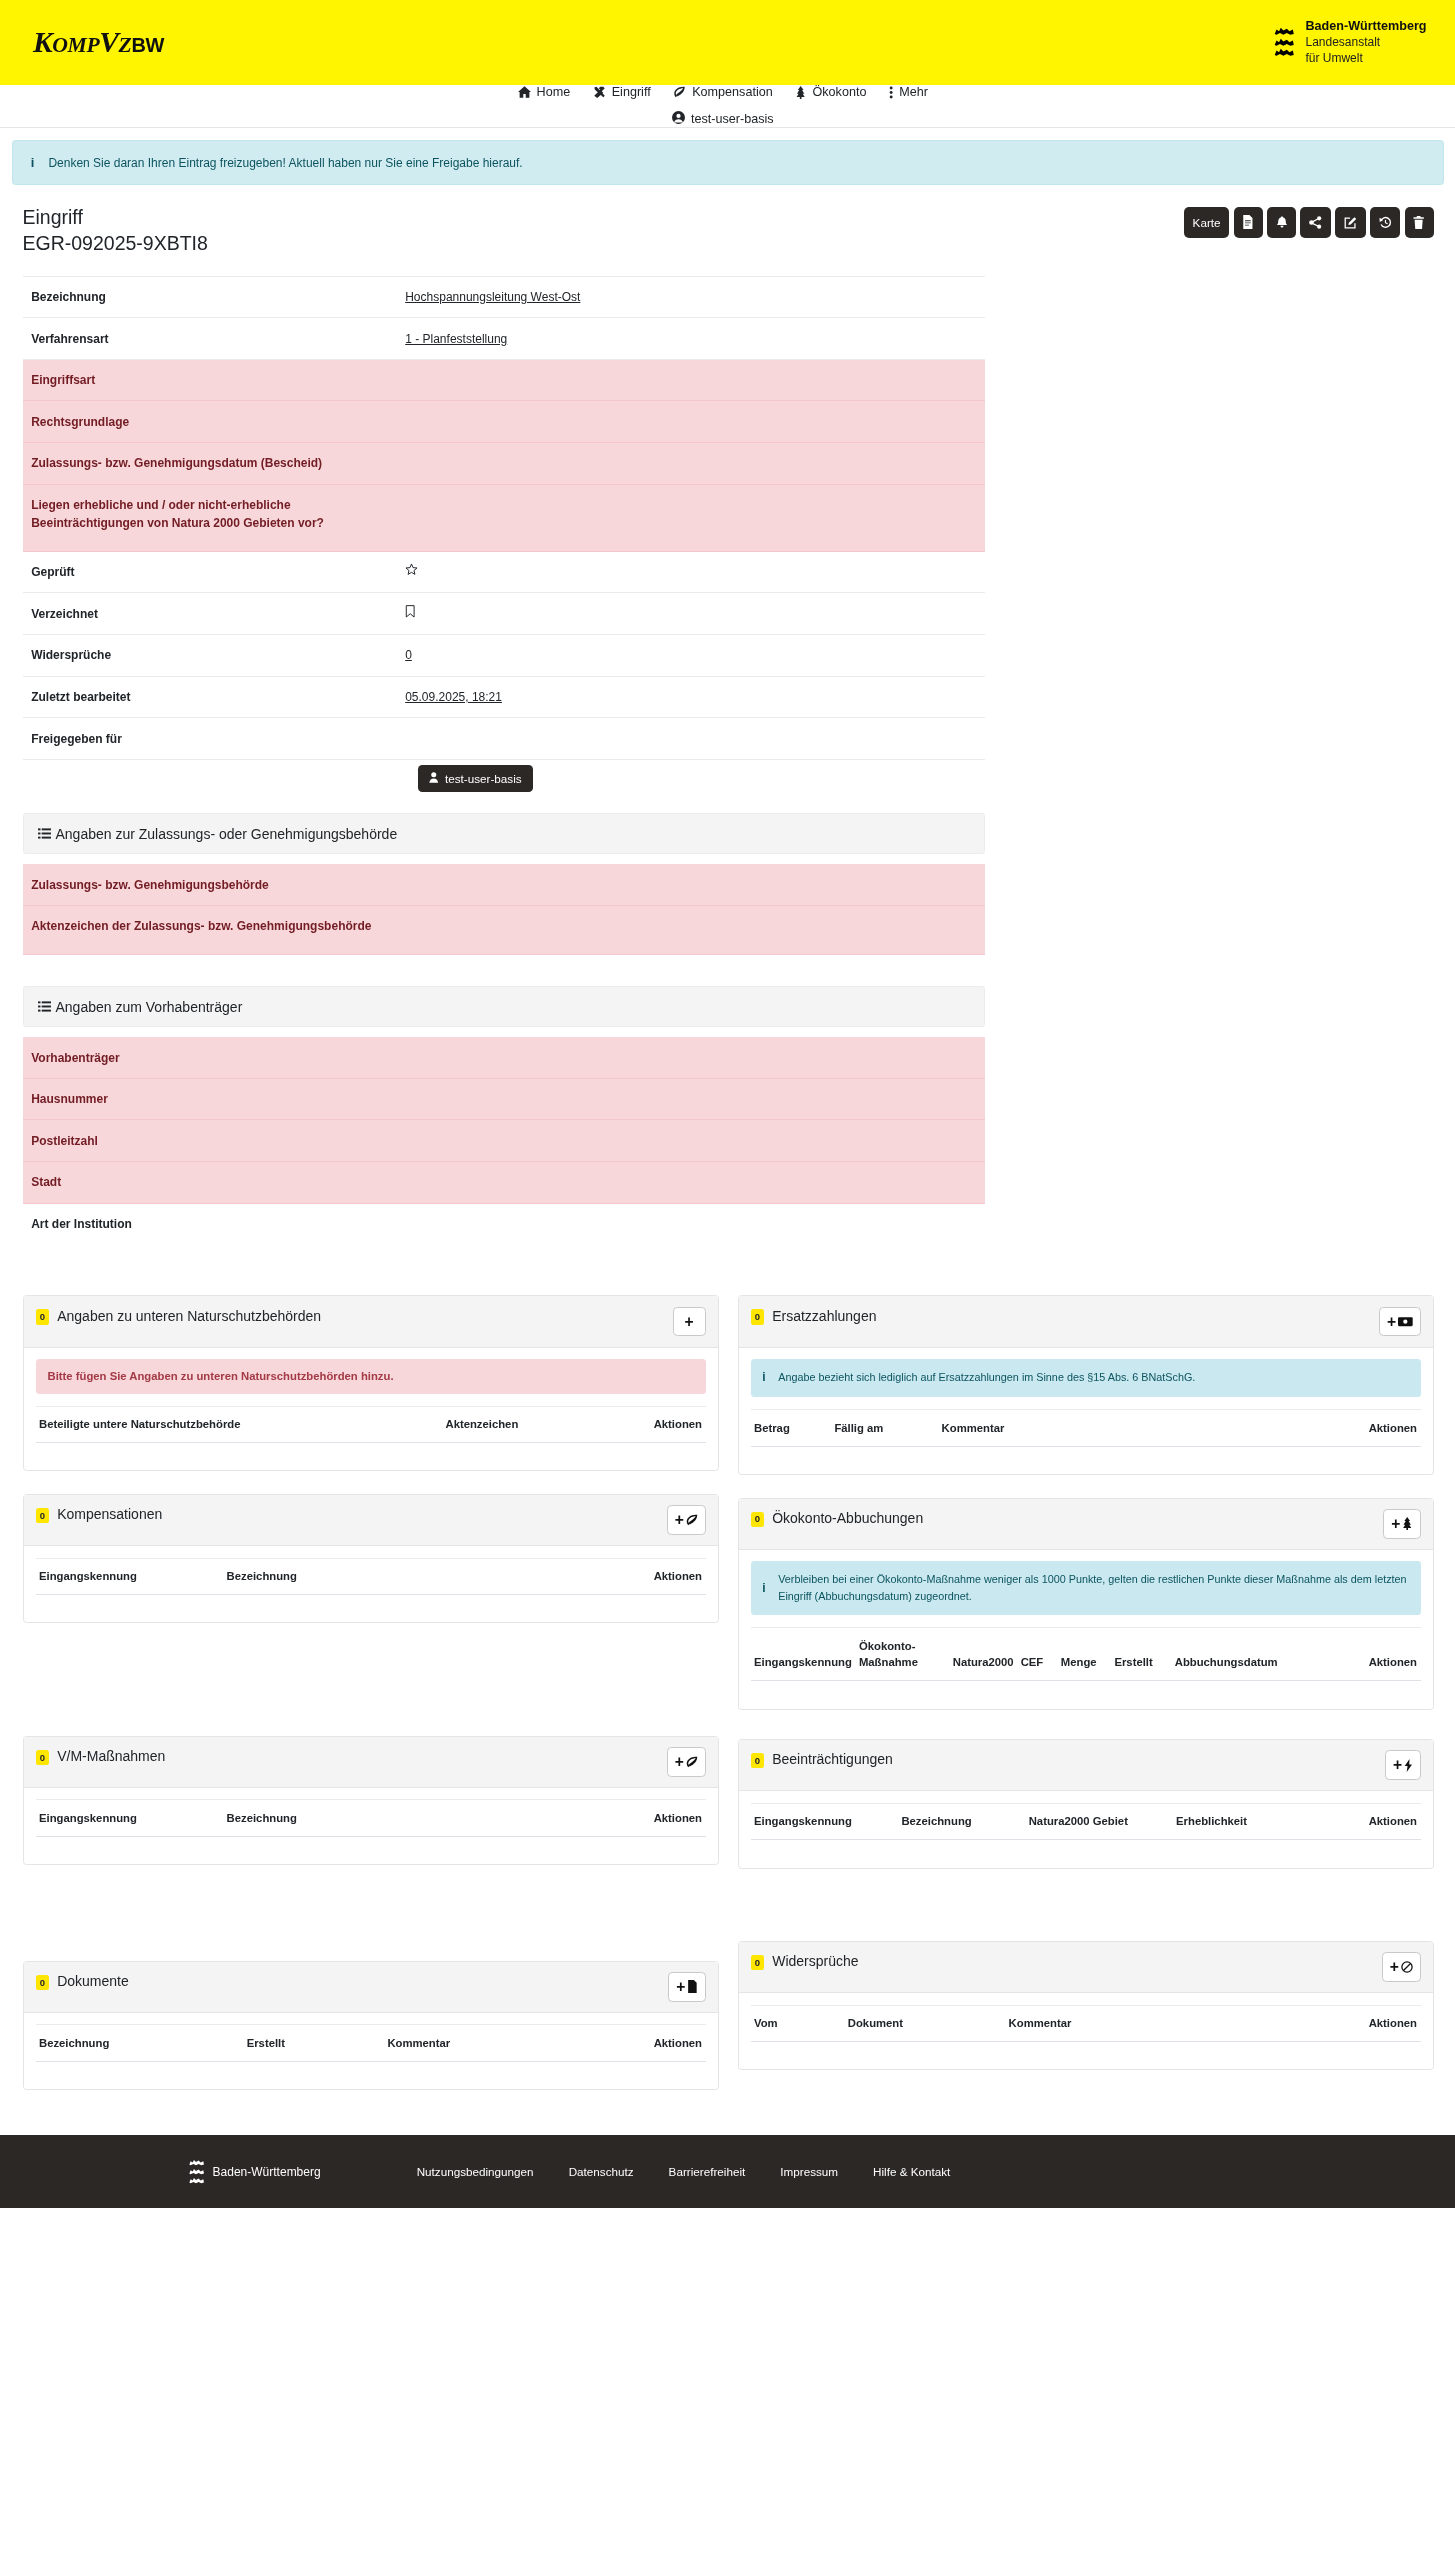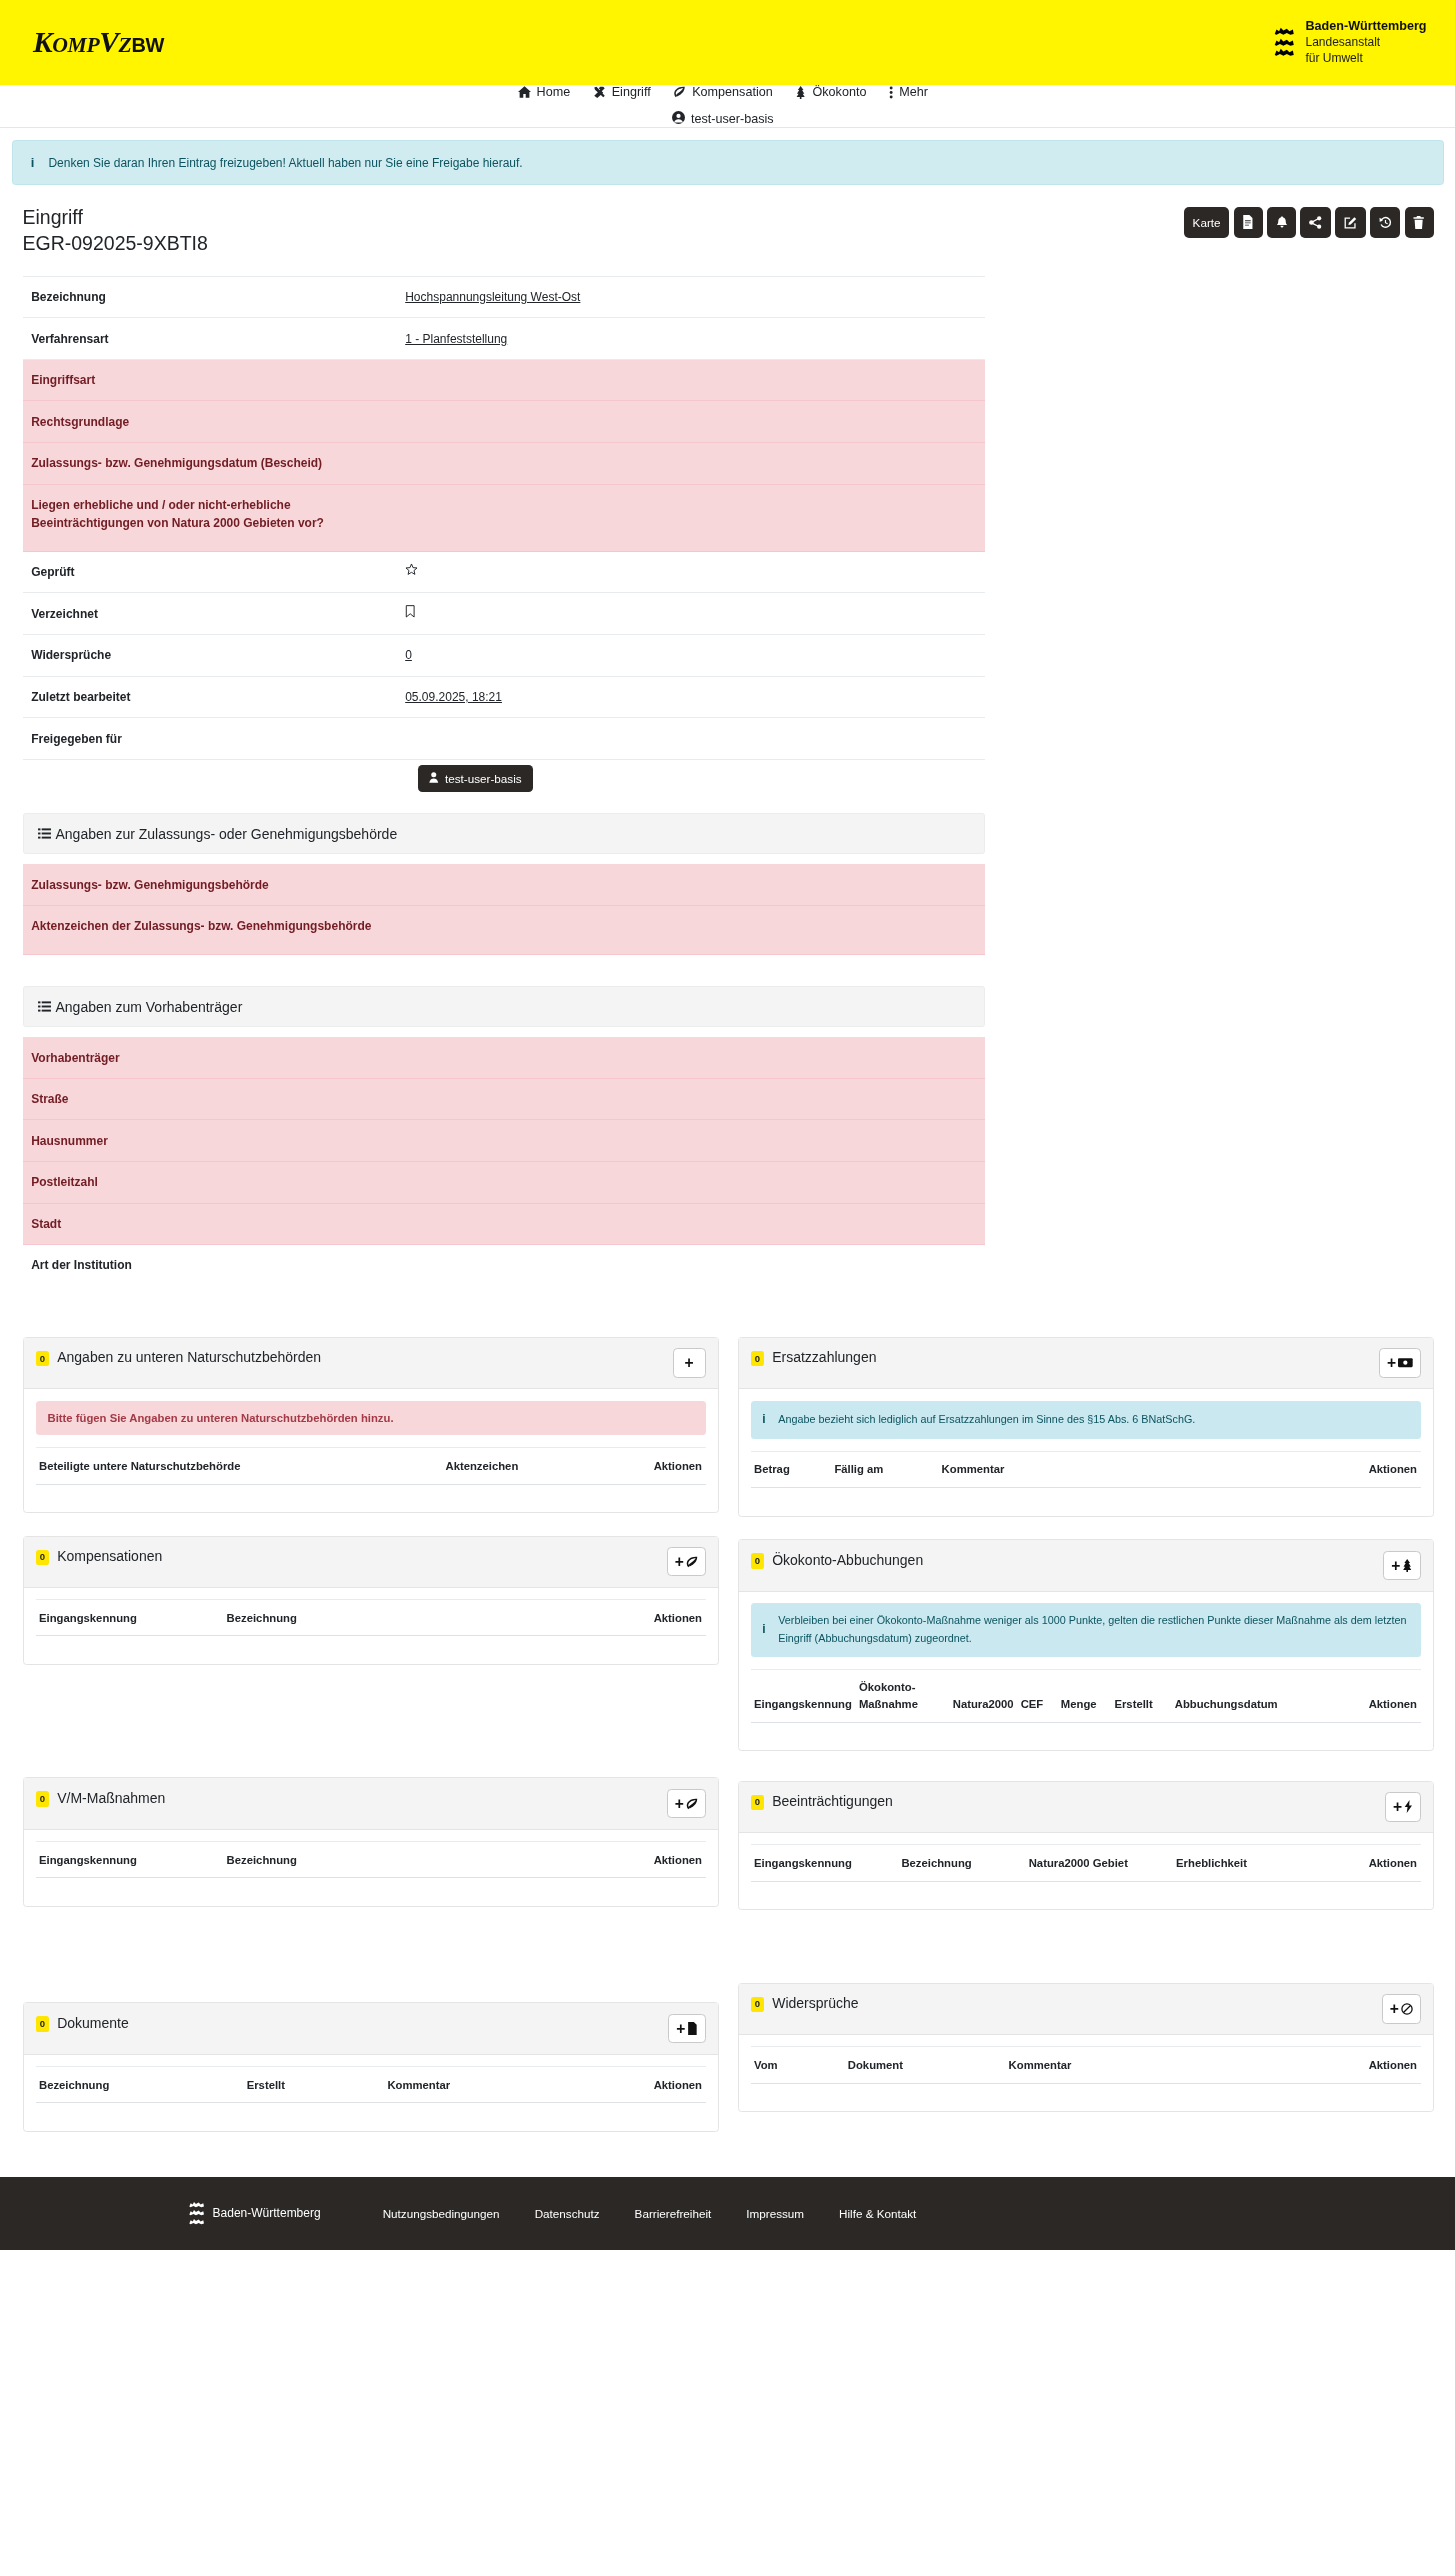--- a/index.html
+++ b/index.html
@@ -248,21 +248,21 @@
     background: #2b2826;
     height: 73px;
     display: flex;
     align-items: center;
     padding: 0 22.5px;
     gap: 0;
     margin-top: 22.5px;
   }
   .footer-logo { display: flex; align-items: center; gap: 7.8px; margin-left: 165px; }
   .footer-logo .ftxt { color: #fff; font-size: 12px; }
-  .footer-links { display: flex; gap: 35px; margin-left: 62px; text-align: center; }
+  .footer-links { display: flex; gap: 35px; margin-left: 96px; text-align: center; }
   .footer-links a { color: #fff; font-size: 11.7px; text-decoration: none; cursor: pointer; white-space: nowrap;}
   .lion-w path, .lion-w { fill: #fff; }
 </style>
 </head>
 <body>
 
 <div class="brandbar">
   <div class="brandlogo"><span>K</span><span class="sm">OMP</span><span>V</span><span class="sm">Z</span><span class="bw">BW</span></div>
   <div class="bw-logo">
     <span class="bw-lions">
@@ -511,24 +511,20 @@
       </span>
     <span>Angaben zum Vorhabenträger</span>
   </div>
   <table class="detail-table">
     <tbody>
         <tr class="missing">
       <td class="lbl">Vorhabenträger</td>
       <td class="val"></td>
     </tr>
     <tr class="missing">
-      <td class="lbl">Straße</td>
-      <td class="val"></td>
-    </tr>
-    <tr class="missing">
       <td class="lbl">Hausnummer</td>
       <td class="val"></td>
     </tr>
     <tr class="missing">
       <td class="lbl">Postleitzahl</td>
       <td class="val"></td>
     </tr>
     <tr class="missing">
       <td class="lbl">Stadt</td>
       <td class="val"></td>

